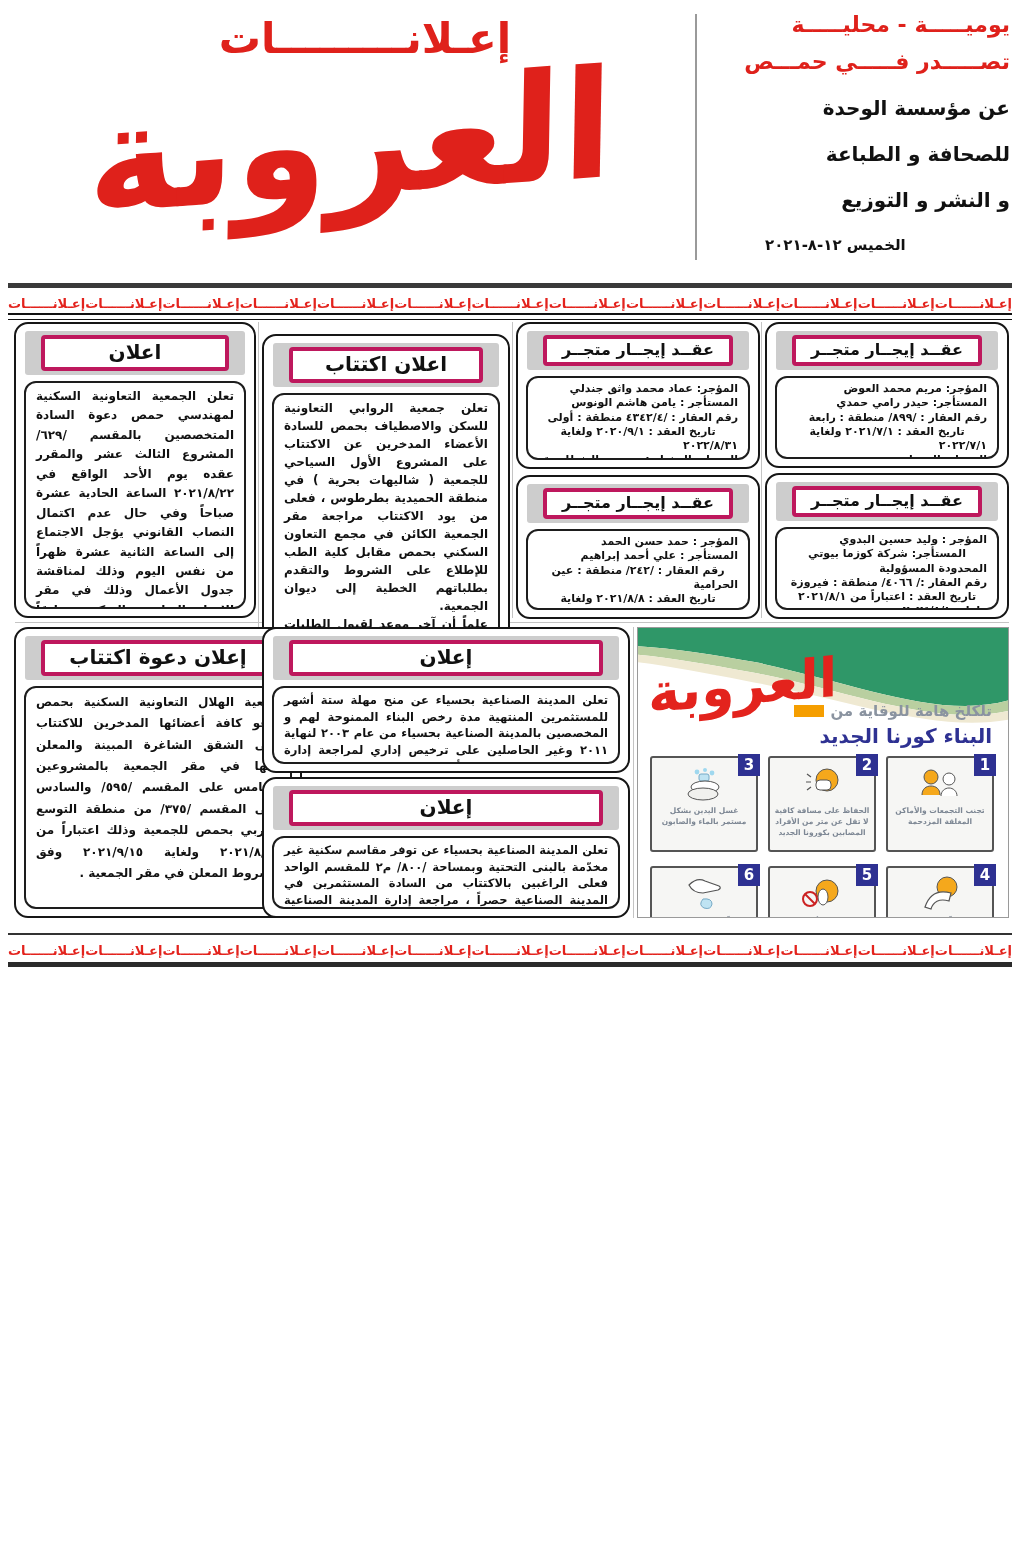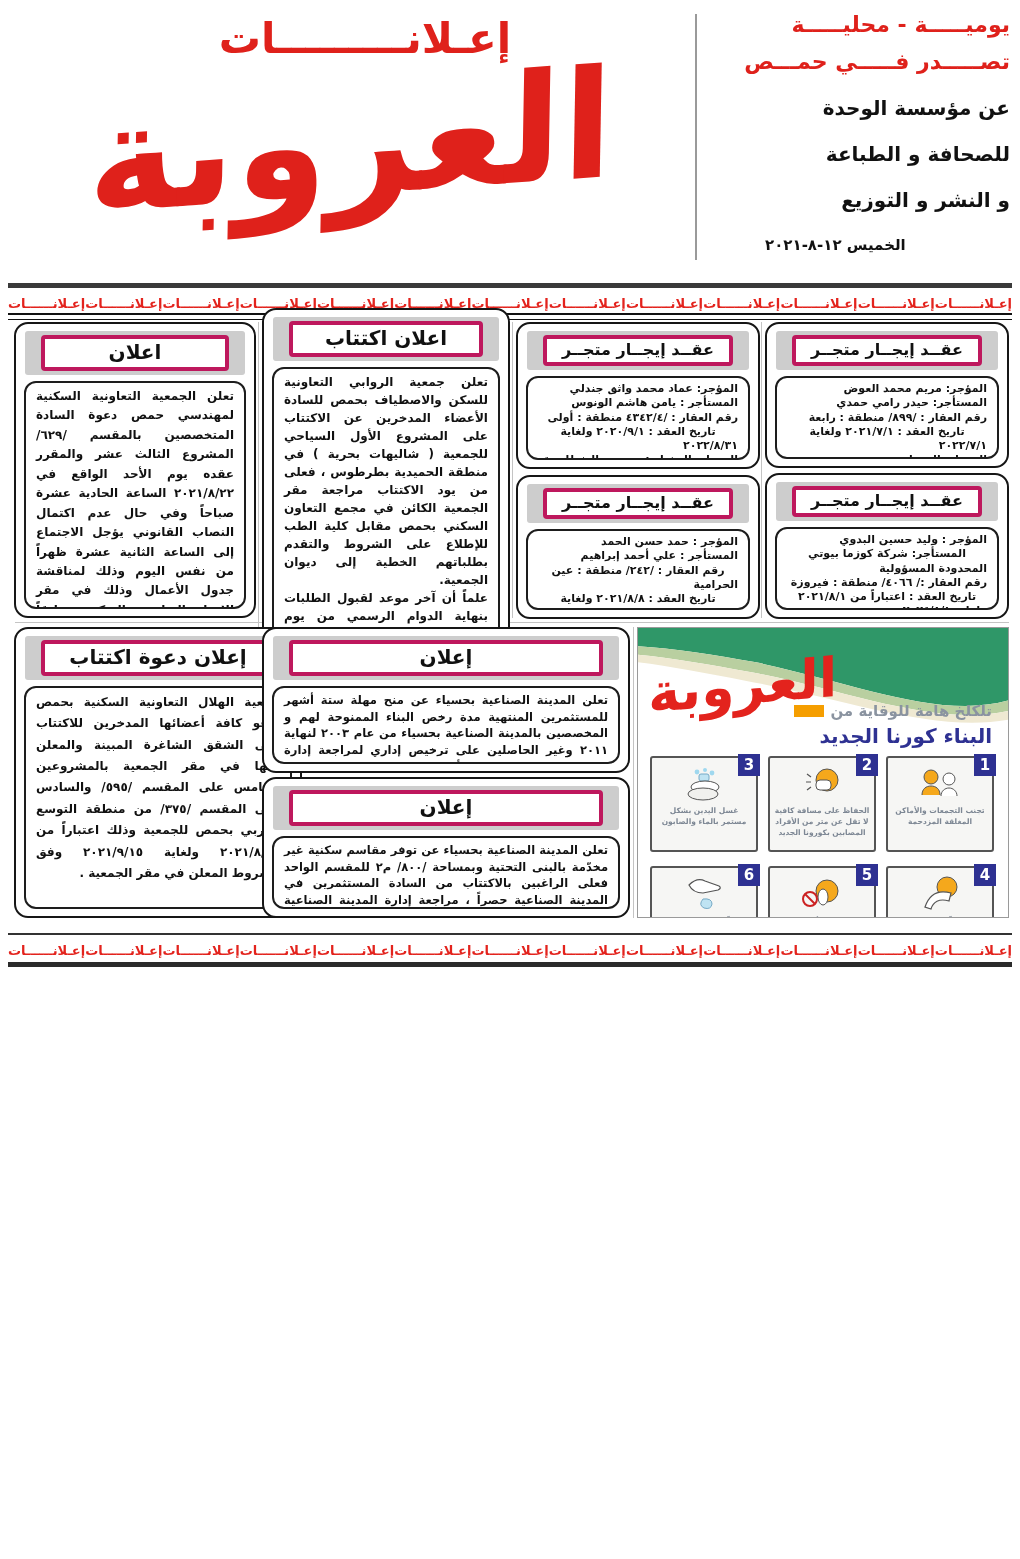--- a/index.html
+++ b/index.html
@@ -141,21 +141,21 @@
   <div class="titlebar">
       <div class="title">اعلان</div>
     </div>
   <div class="frame">
     <div class="body" style="line-height:1.62;">تعلن الجمعية التعاونية السكنية لمهندسي حمص دعوة السادة المتخصصين بالمقسم /٦٢٩/ المشروع الثالث عشر والمقرر عقده يوم الأحد الواقع في ٢٠٢١/٨/٢٢ الساعة الحادية عشرة صباحاً وفي حال عدم اكتمال النصاب القانوني يؤجل الاجتماع إلى الساعة الثانية عشرة ظهراً من نفس اليوم وذلك لمناقشة جدول الأعمال وذلك في مقر الاتحاد التعاوني السكني سابقاً بحمص - مقابل باب كلية العلوم
 ويعتبر هذا الإعلان بمثابة التبليغ الشخصي.</div>
 
   </div>
 </div>
 
-<div class="abs adbox big tall" style="left:262px;top:308px;width:248px;height:364px;">
+<div class="abs adbox big tall" style="left:262px;top:334px;width:248px;height:364px;">
   <div class="titlebar">
       <div class="title">اعلان اكتتاب</div>
     </div>
   <div class="frame">
     <div class="body" style="line-height:1.5;">تعلن جمعية الروابي التعاونية للسكن والاصطياف بحمص للسادة الأعضاء المدخرين عن الاكتتاب على المشروع الأول السياحي للجمعية ( شاليهات بحرية ) في منطقة الحميدية بطرطوس ، فعلى من يود الاكتتاب مراجعة مقر الجمعية الكائن في مجمع التعاون السكني بحمص مقابل كلية الطب للإطلاع على الشروط والتقدم بطلباتهم الخطية إلى ديوان الجمعية.
 علماً أن آخر موعد لقبول الطلبات بنهاية الدوام الرسمي من يوم الخميس الواقع في ٢٠٢١/٩/٩
 يعتبر هذا الإعلان بمثابة التبليغ الرسمي لكافة الأعضاء.</div>
 
   </div>
 </div>

